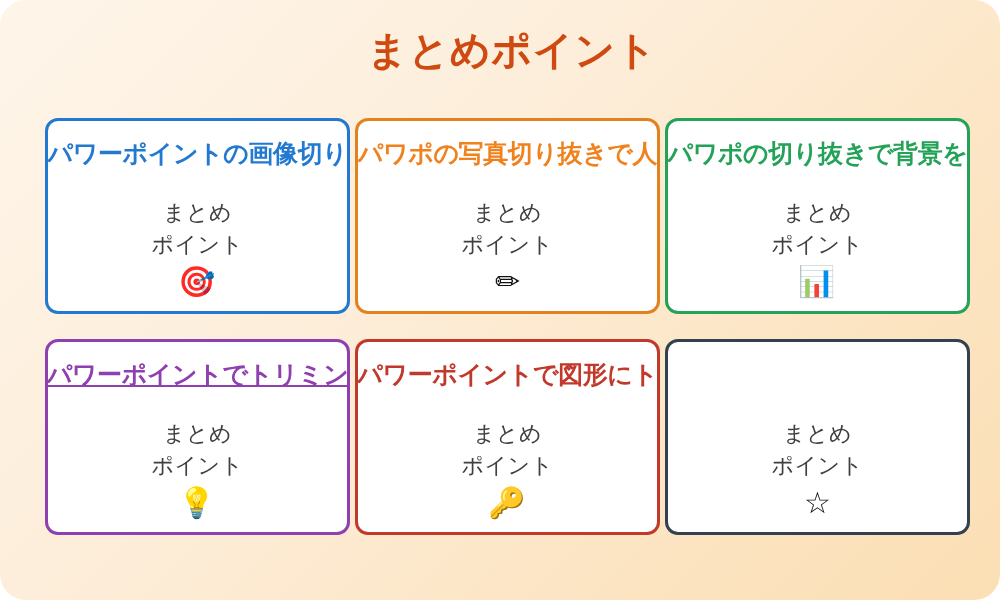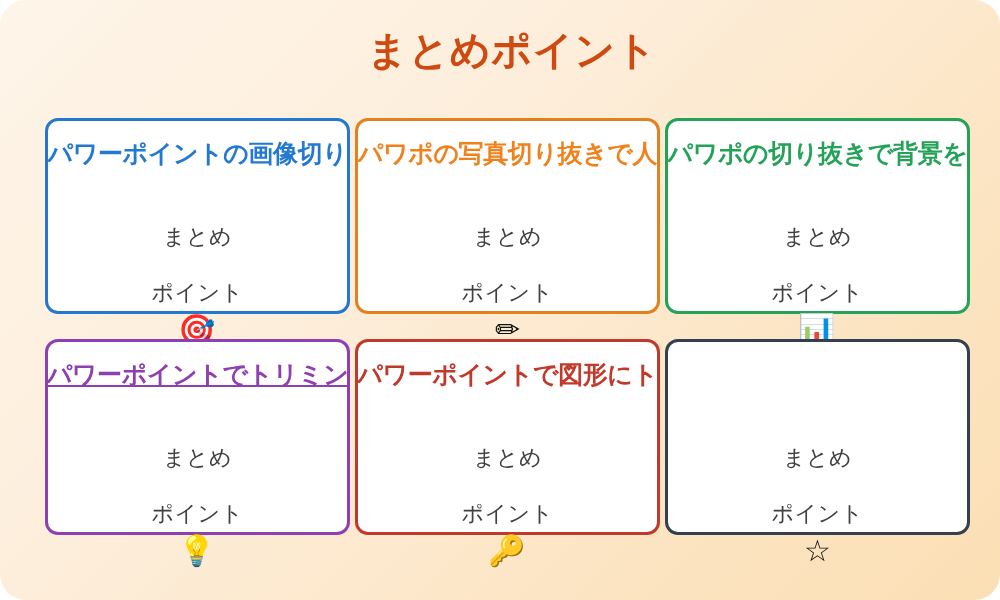--- a/index.html
+++ b/index.html
@@ -81,21 +81,20 @@
     text-align: center;
     font-size: 22px;
     font-weight: normal;
     line-height: 1.45;
     color: #3f3f3f;
     letter-spacing: 0.5px;
   }
 
   .card-body .line {
     display: block;
-    margin-top: 24px;
   }
 
   .card-icon {
     margin-top: 6px;
     font-size: 30px;
     line-height: 1;
     color: #111;
     text-align: center;
   }
 

